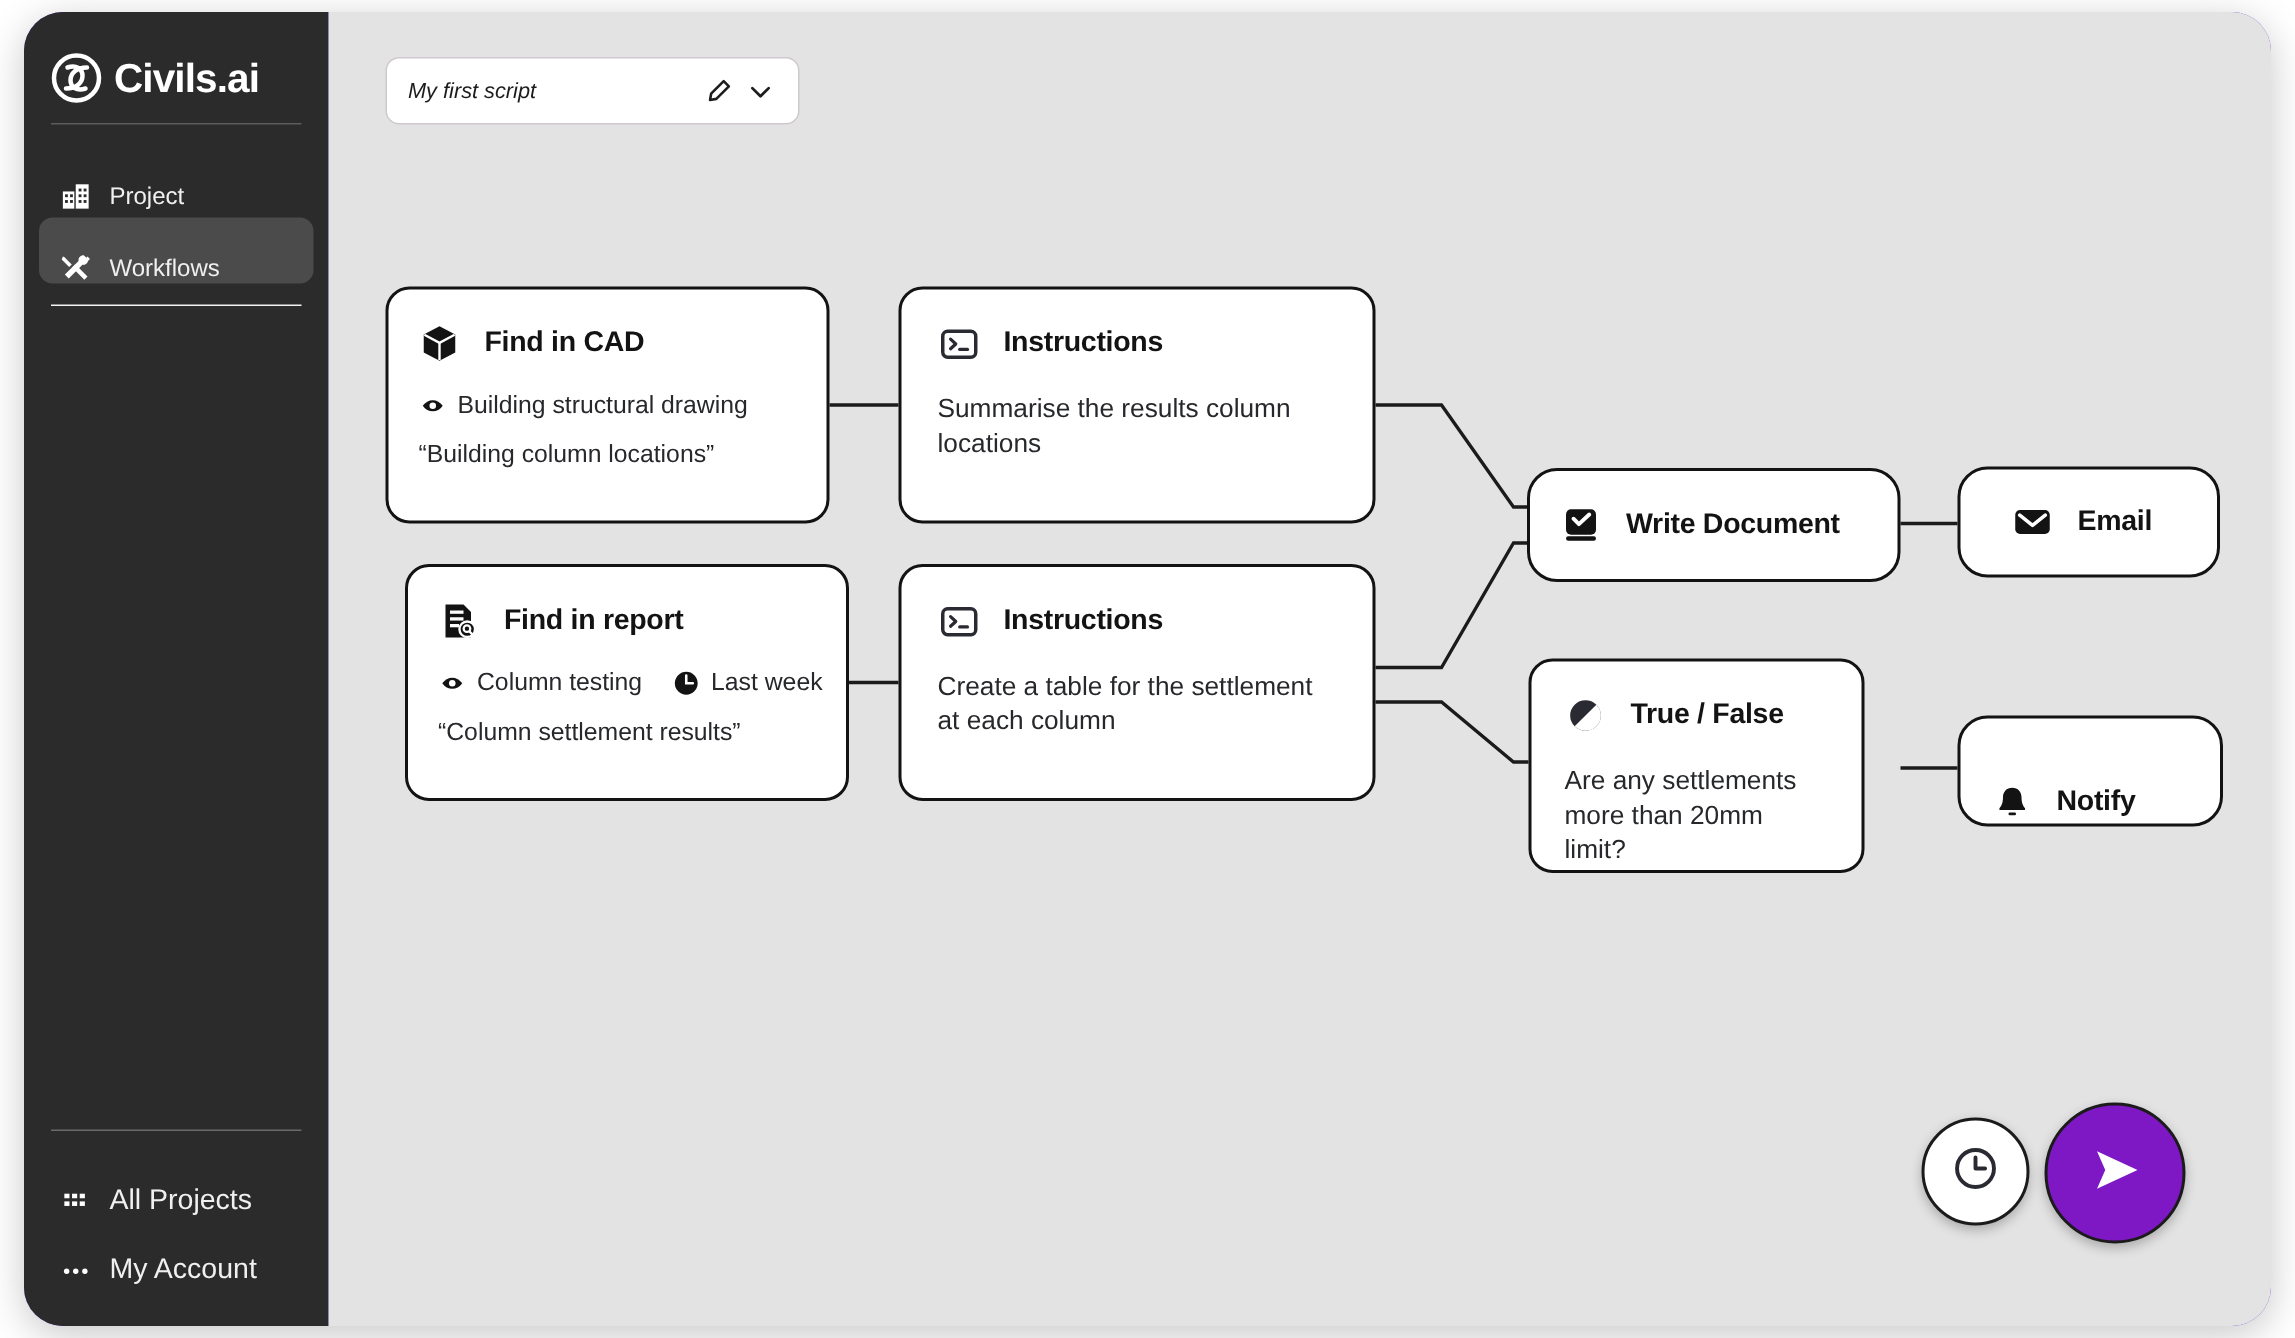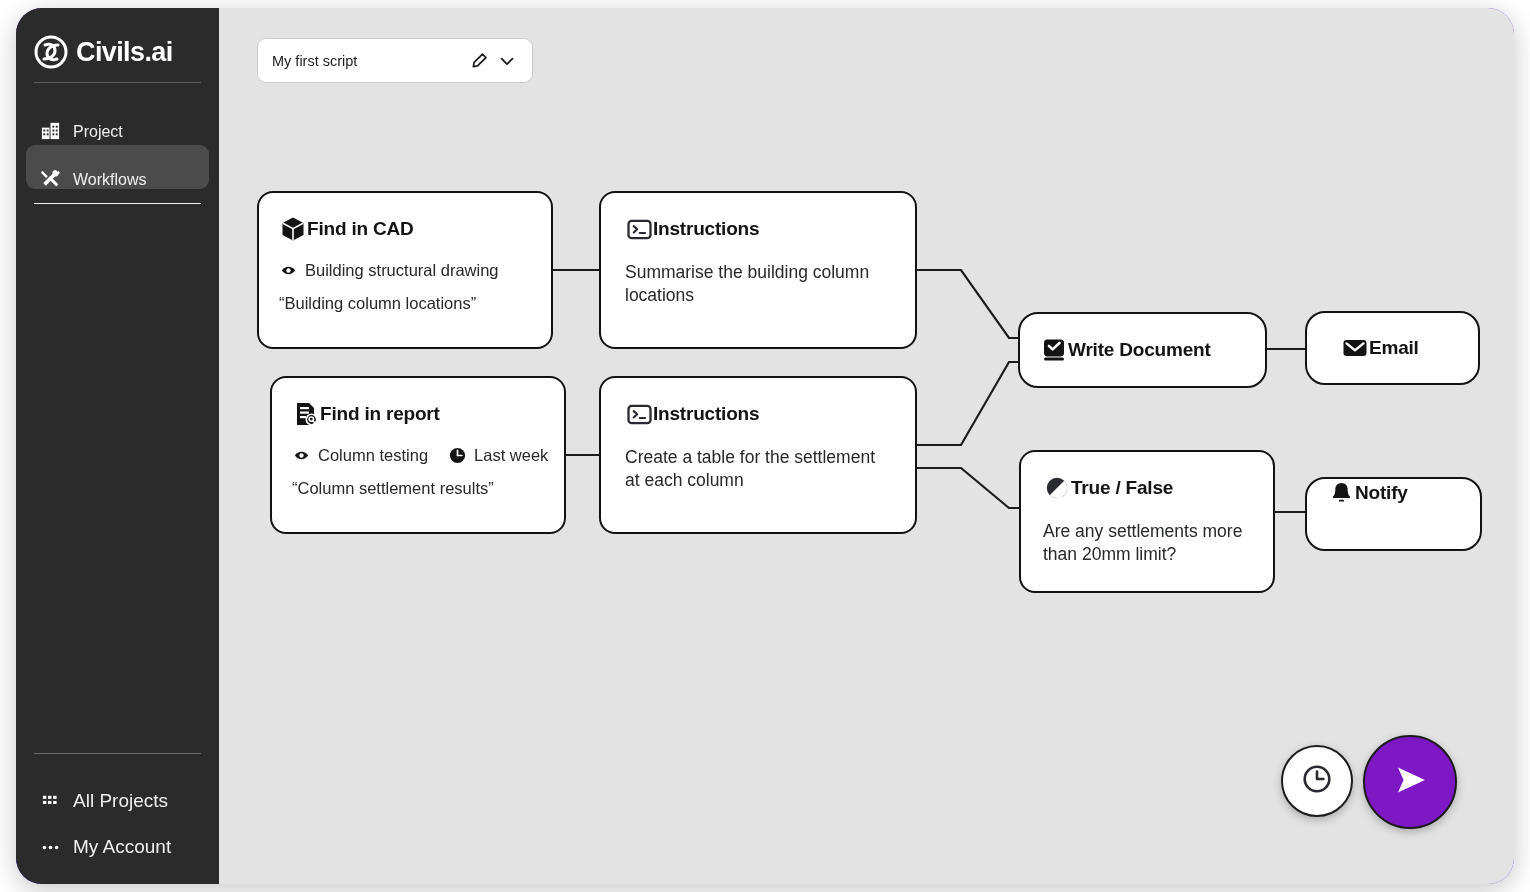--- a/index.html
+++ b/index.html
@@ -113,20 +113,21 @@
     width: 276px;
     height: 45px;
     background: #ffffff;
     border: 1px solid #cfc9cf;
     border-radius: 9px;
     display: flex;
     align-items: center;
     box-sizing: border-box;
     padding: 0 14px;
     cursor: pointer;
+    font-style: italic;
   }
   #script-select .script-name {
     flex: 1 1 auto;
     font-size: 14.5px;
     color: #1d1d1f;
   }
   .sel-icon { width: 22px; height: 22px; margin-left: 6px; display:flex; align-items:center; justify-content:center; cursor:pointer;}
 
   
   #edges {
@@ -141,21 +142,21 @@
     position: absolute;
     background: #ffffff;
     border: 2.2px solid #131313;
     border-radius: 16px;
     box-sizing: border-box;
     cursor: pointer;
   }
   .node-head {
     display: flex;
     align-items: center;
-    gap: 0;
+    gap: 16px;
   }
   .node-title {
     font-size: 19px;
     font-weight: bold;
     color: #131313;
     letter-spacing: -0.2px;
   }
   .node-icon {
     width: 28px; height: 28px; flex: 0 0 28px;
     display: flex; align-items: center; justify-content: center;
@@ -184,22 +185,22 @@
   }
   .tag-icon { width: 19px; height: 19px; flex: 0 0 19px; display:flex; align-items:center; justify-content:center;}
 
   
   #node-find-cad    { left: 38px;  top: 183px; width: 296px; height: 158px; padding: 22px 20px 0 20px; }
   #node-find-report { left: 38px;  top: 368px; width: 296px; height: 158px; padding: 22px 20px 0 20px; margin-left: 13px; }
   #node-instr-1     { left: 380px; top: 183px; width: 318px; height: 158px; padding: 22px 24px 0 24px; }
   #node-instr-2     { left: 380px; top: 368px; width: 318px; height: 158px; padding: 22px 24px 0 24px; }
   #node-write-doc   { left: 799px; top: 304px; width: 249px; height: 76px; padding: 0 20px; display: flex; align-items: center; border-radius: 20px;}
   #node-email       { left: 1086px;top: 303px; width: 175px; height: 74px; padding: 0 34px; display: flex; align-items: center; border-radius: 20px;}
-  #node-truefalse   { left: 800px; top: 442px; width: 256px; height: 143px; padding: 22px 22px 14px 22px; }
-  #node-notify      { left: 1086px;top: 469px; width: 177px; height: 74px; padding: 0 20px; display: flex; align-items: flex-start; border-radius: 20px;}
+  #node-truefalse   { left: 800px; top: 431px; width: 224px; height: 143px; padding: 22px 22px 14px 22px; }
+  #node-notify      { left: 1086px;top: 469px; width: 177px; height: 74px; padding: 0 20px; display: flex; align-items: flex-end; border-radius: 20px;}
 
   .node .spacer-sm { height: 18px; }
   .node .spacer-xs { height: 14px; }
 
   
   .fab {
     position: absolute;
     border-radius: 50%;
     display: flex;
     align-items: center;
@@ -416,21 +417,21 @@
         <span class="node-icon">
           <svg viewBox="0 0 28 28" width="27" height="27" fill="none" xmlns="http://www.w3.org/2000/svg">
             <rect x="2.6" y="5" width="22.8" height="18" rx="3.4" stroke="#2a2a33" stroke-width="2.4"></rect>
             <path d="M8 10.5l3.6 3.3L8 17.1" stroke="#2a2a33" stroke-width="2.2" stroke-linecap="round" stroke-linejoin="round"></path>
             <path d="M14.3 17.6h5.4" stroke="#2a2a33" stroke-width="2.2" stroke-linecap="round"></path>
           </svg>
         </span>
         <span class="node-title">Instructions</span>
       </div>
       <div class="spacer-sm"></div>
-      <div class="node-body">Summarise the building column locations</div>
+      <div class="node-body">Summarise the results column locations</div>
     </div>
 
     <div class="node" id="node-instr-2">
       <div class="node-head">
         <span class="node-icon">
           <svg viewBox="0 0 28 28" width="27" height="27" fill="none" xmlns="http://www.w3.org/2000/svg">
             <rect x="2.6" y="5" width="22.8" height="18" rx="3.4" stroke="#2a2a33" stroke-width="2.4"></rect>
             <path d="M8 10.5l3.6 3.3L8 17.1" stroke="#2a2a33" stroke-width="2.2" stroke-linecap="round" stroke-linejoin="round"></path>
             <path d="M14.3 17.6h5.4" stroke="#2a2a33" stroke-width="2.2" stroke-linecap="round"></path>
           </svg>

